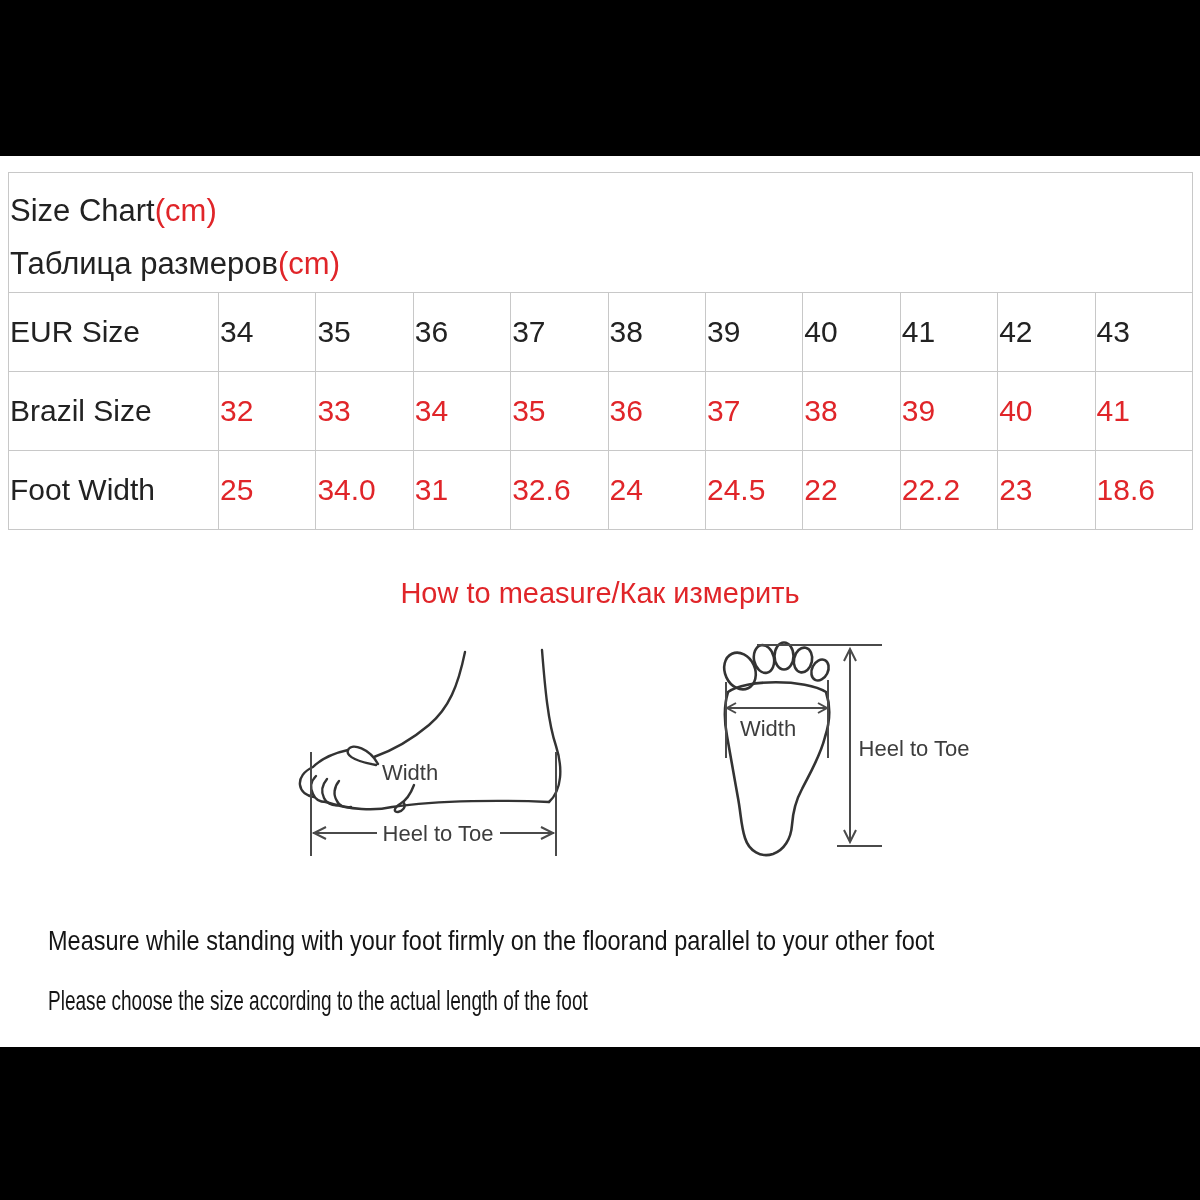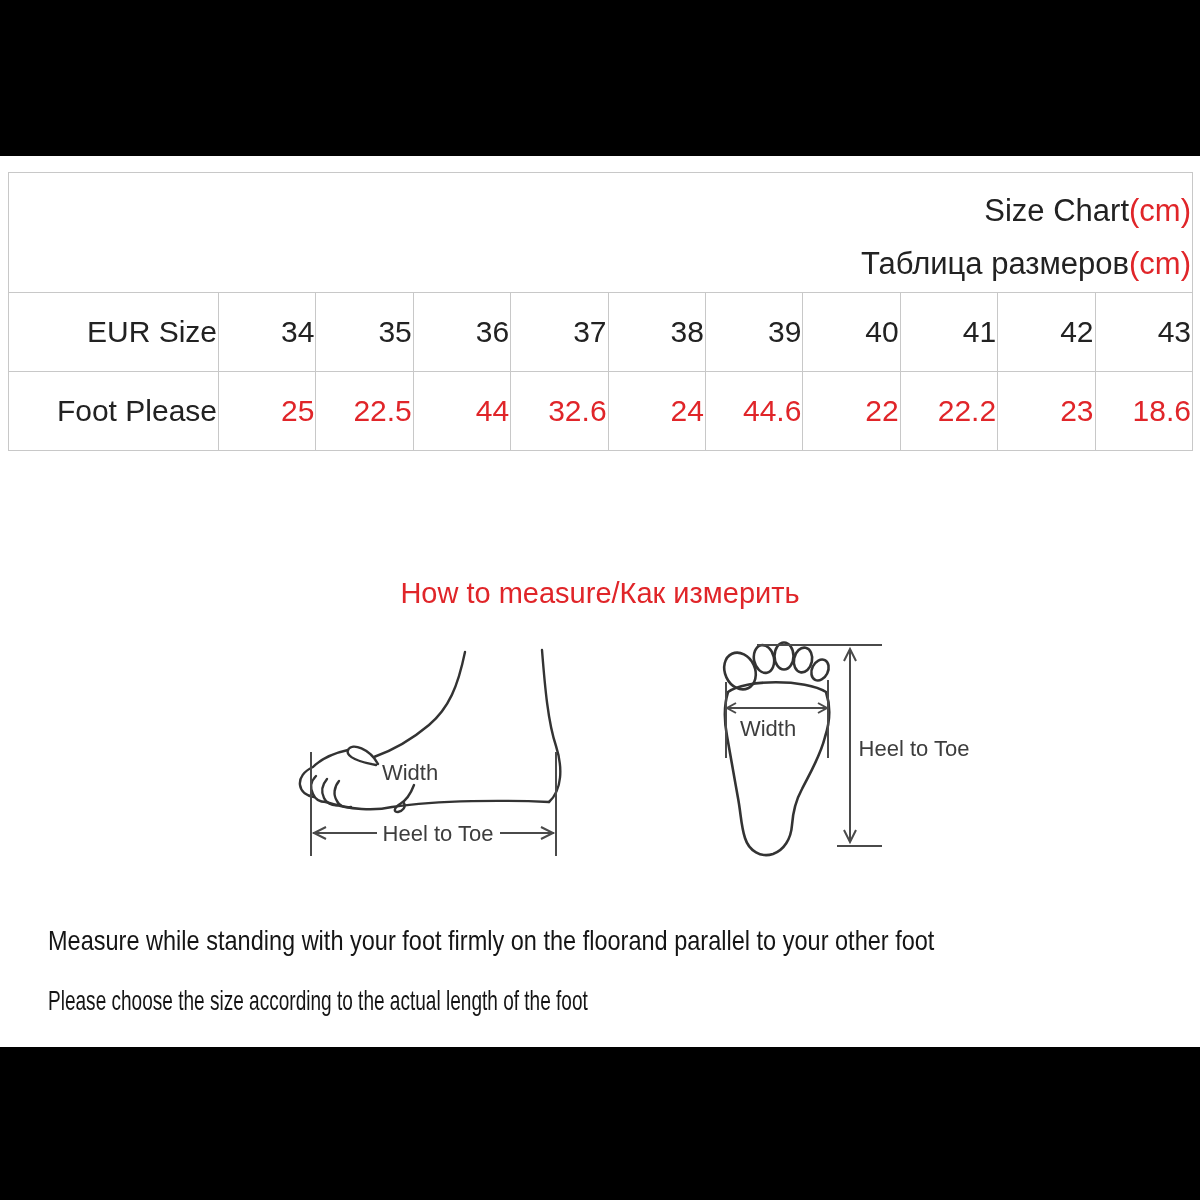--- a/index.html
+++ b/index.html
@@ -11,21 +11,21 @@
   }
   .letterbox { position:absolute; left:0; width:1200px; background:#000; }
   .letterbox.top { top:0; height:156px; }
   .letterbox.bottom { top:1047px; height:153px; }
 
   
   table.size-table {
     position:absolute; left:8px; top:172px; width:1185px;
     border-collapse:collapse; table-layout:fixed;
   }
-  .size-table td { border:1px solid var(--border,#c8c8c8); text-align:right; background:#fff; }
+  .size-table td { border:1px solid var(--border,#c8c8c8); text-align:left; background:#fff; }
   .size-table .title-cell { height:117px; vertical-align:top; }
   .t-line { line-height:53px; font-size:31px; color:var(--text,#222); }
   .title-pad { padding-top:10px; }
   .size-table .row-label { font-size:30px; color:var(--text,#222);margin-left:37px; }
   .size-table tr.data-row td { height:76px; font-size:30px; }
   .red { color:var(--red,#e02529); }
 
   
   .measure-heading {
     position:absolute; left:0; top:578px; width:1200px;
@@ -79,27 +79,40 @@
         <td>36</td>
         <td>37</td>
         <td>38</td>
         <td>39</td>
         <td>40</td>
         <td>41</td>
         <td>42</td>
         <td>43</td>
       </tr>
       <tr class="data-row">
-        <td class="row-label">Foot Please</td>
+        <td class="row-label">Brazil Size</td>
+        <td class="red">32</td>
+        <td class="red">33</td>
+        <td class="red">34</td>
+        <td class="red">35</td>
+        <td class="red">36</td>
+        <td class="red">37</td>
+        <td class="red">38</td>
+        <td class="red">39</td>
+        <td class="red">40</td>
+        <td class="red">41</td>
+      </tr>
+      <tr class="data-row">
+        <td class="row-label">Foot Width</td>
         <td class="red">25</td>
-        <td class="red">22.5</td>
-        <td class="red">44</td>
+        <td class="red">34.0</td>
+        <td class="red">31</td>
         <td class="red">32.6</td>
         <td class="red">24</td>
-        <td class="red">44.6</td>
+        <td class="red">24.5</td>
         <td class="red">22</td>
         <td class="red">22.2</td>
         <td class="red">23</td>
         <td class="red">18.6</td>
       </tr>
     </tbody>
 </table>
 
 <div class="measure-heading">How to measure/Как измерить</div>
 

